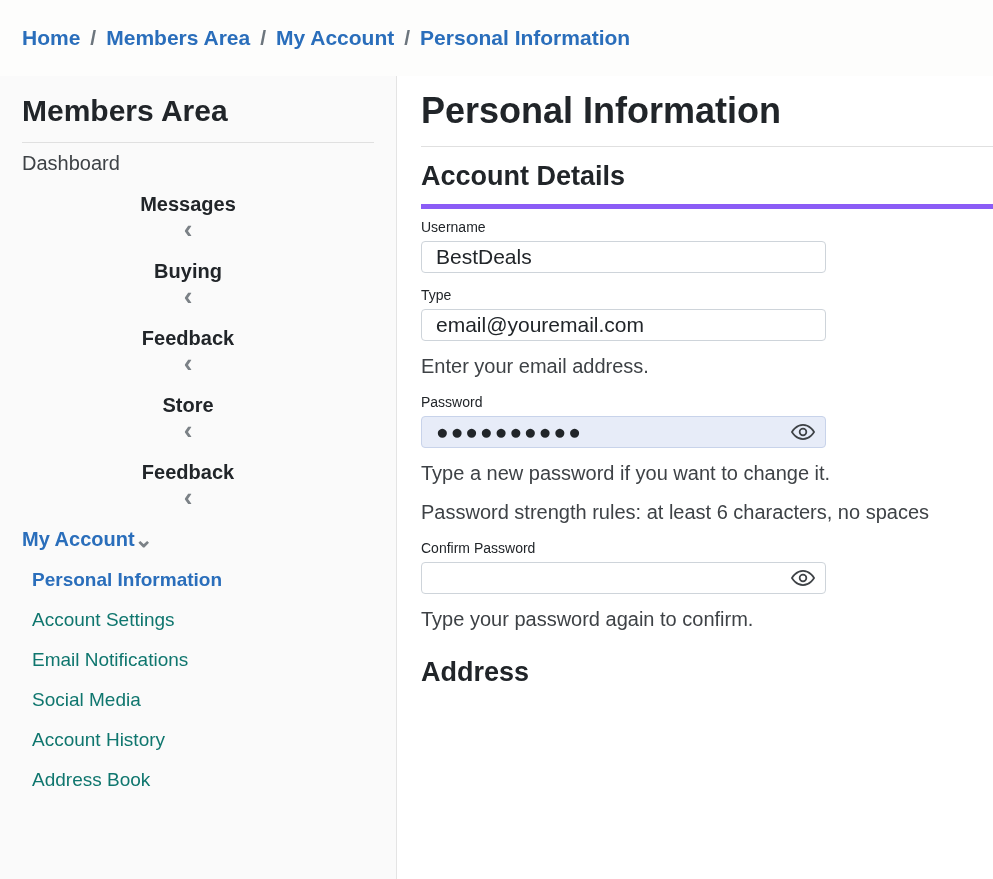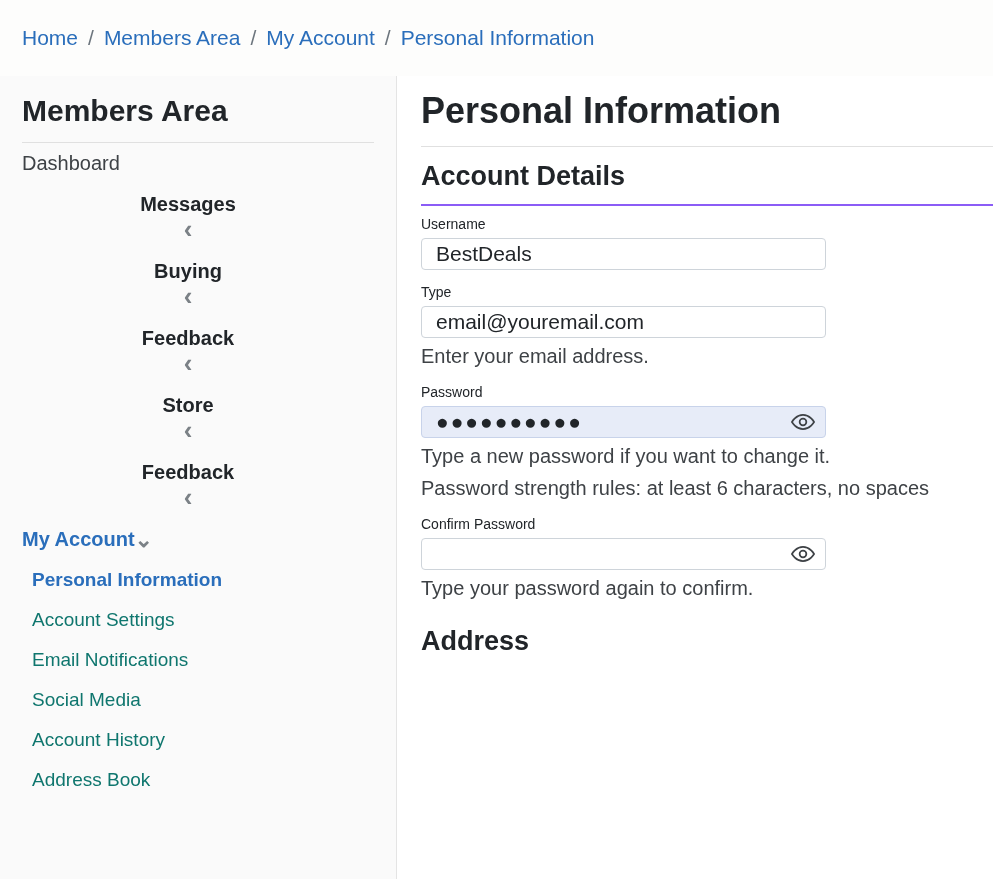--- a/index.html
+++ b/index.html
@@ -15,20 +15,21 @@
   }
 
   
   .breadcrumb {
     height: 76px;
     display: flex;
     align-items: center;
     padding: 0 0 0 22px;
     background: #fdfdfc;
     font-size: 21px;
+    font-weight: bold;
   }
   .breadcrumb a {
     color: #2a6ebb;
     text-decoration: none;
     white-space: nowrap;
   }
   .breadcrumb .sep {
     color: #6c757d;
     margin: 0 10px;
   }
@@ -121,21 +122,21 @@
     margin: 0 0 12px 0;
     padding-bottom: 14px;
     border-bottom: 1px solid #e0e0e0;
     color: #212529;
   }
   .section-title {
     font-size: 27px;
     font-weight: 700;
     margin: 14px 0 10px 0;
     padding-bottom: 12px;
-    border-bottom: 2px solid #8b5cf6;
+    border-bottom: 5px solid #8b5cf6;
     color: #212529;
   }
   .section-title.no-rule {
     border-bottom: none;
     padding-bottom: 0;
     margin-top: 24px;
   }
   .field {
     margin-bottom: 14px;
   }
@@ -180,21 +181,21 @@
     padding: 0;
     cursor: pointer;
     color: #3e4246;
     display: flex;
     align-items: center;
     justify-content: center;
   }
   .help-text {
     font-size: 20px;
     color: #3e4246;
-    margin-top: 5px;
+    margin-top: 12px;
     line-height: 1.35;
     white-space: nowrap;
   }
 </style>
 </head>
 <body>
 
 <nav class="breadcrumb">
   <a href="#">Home</a>
   <span class="sep">/</span>

